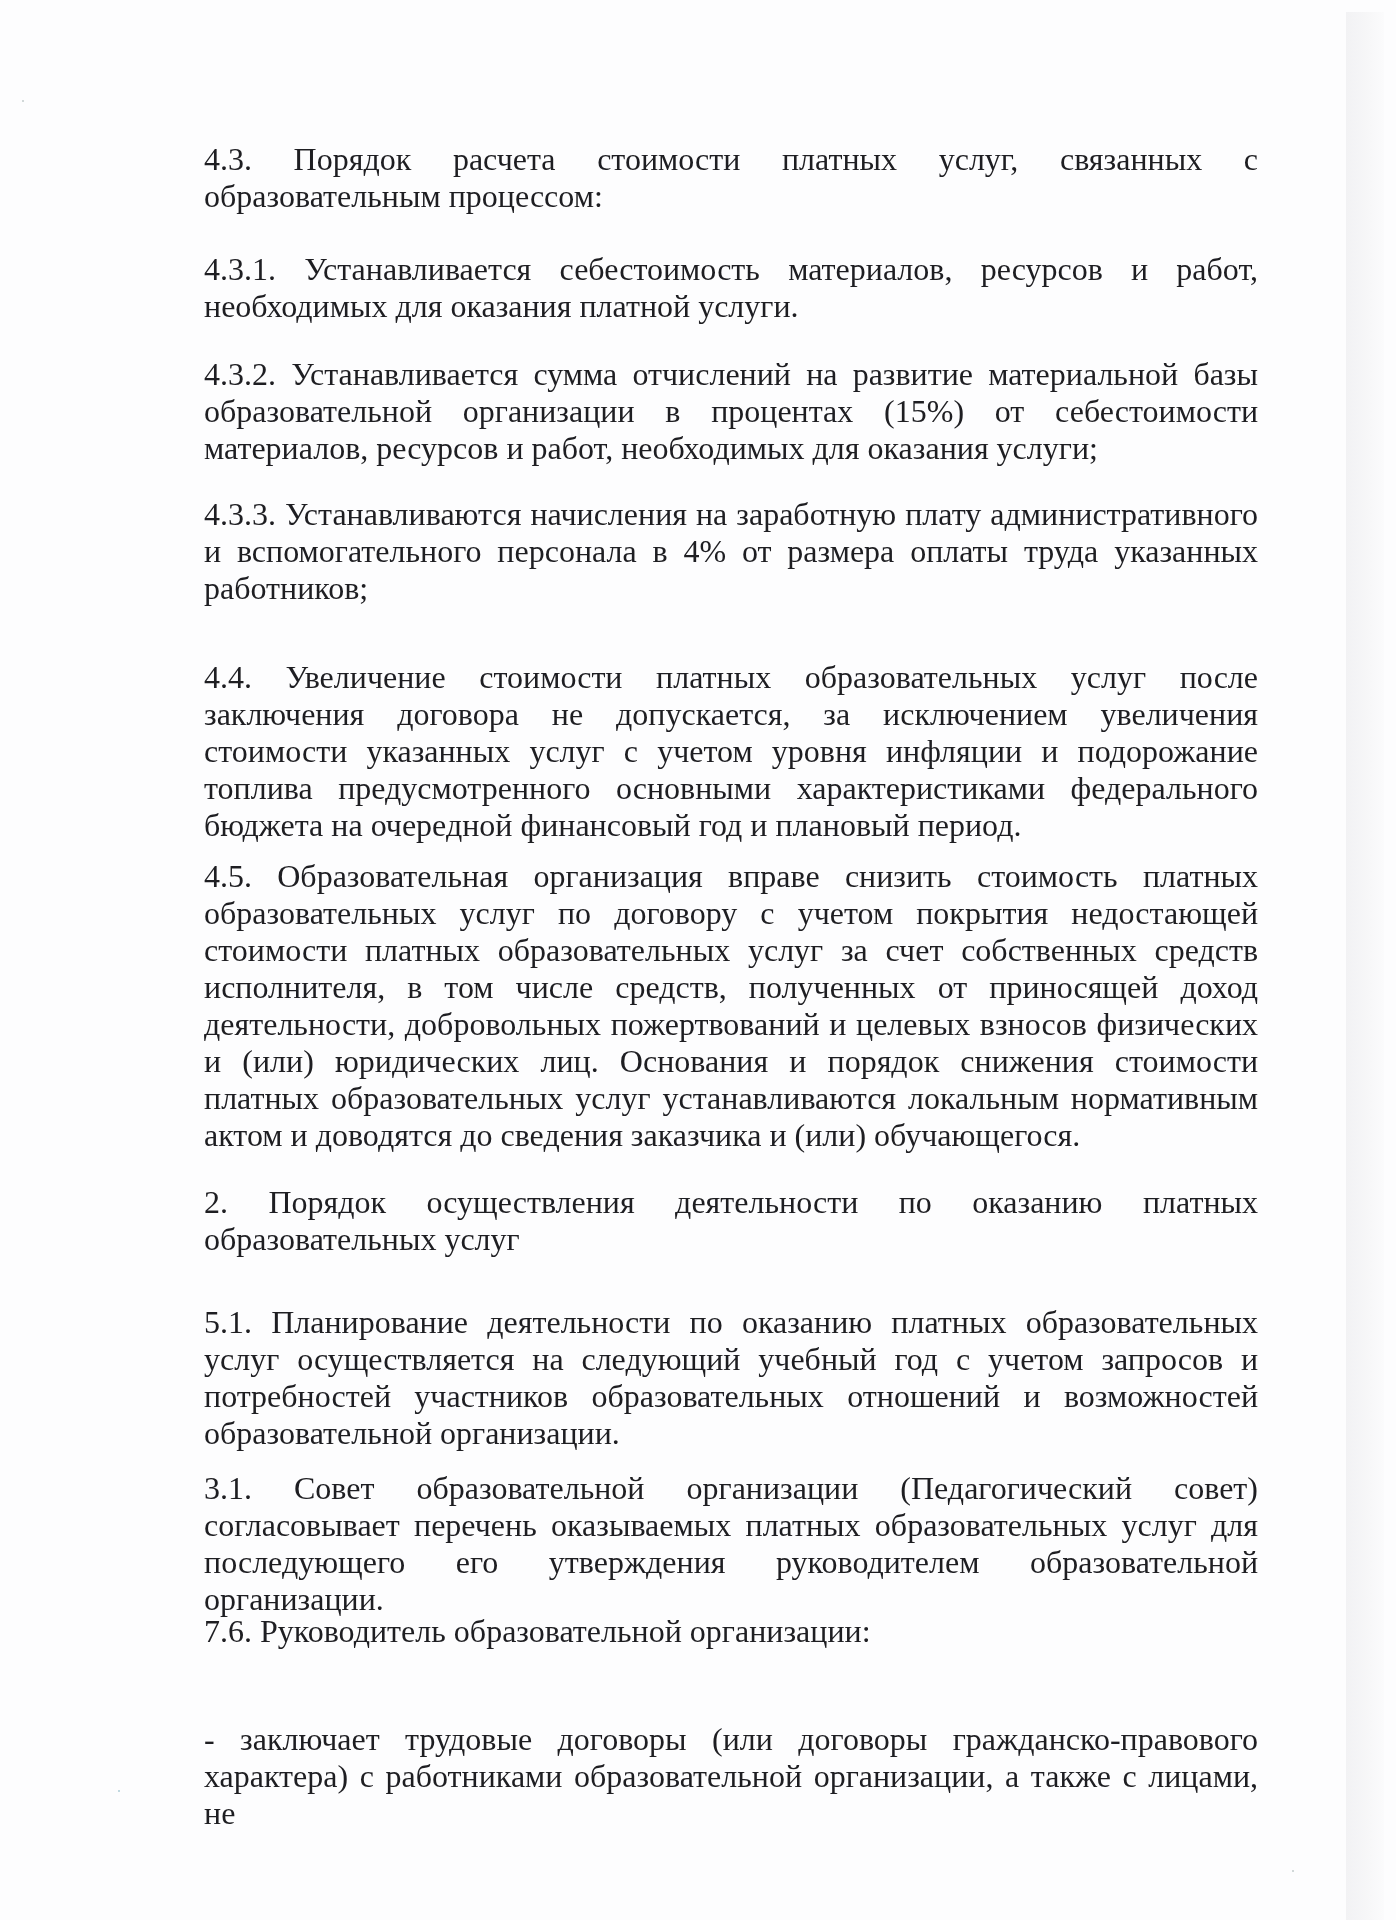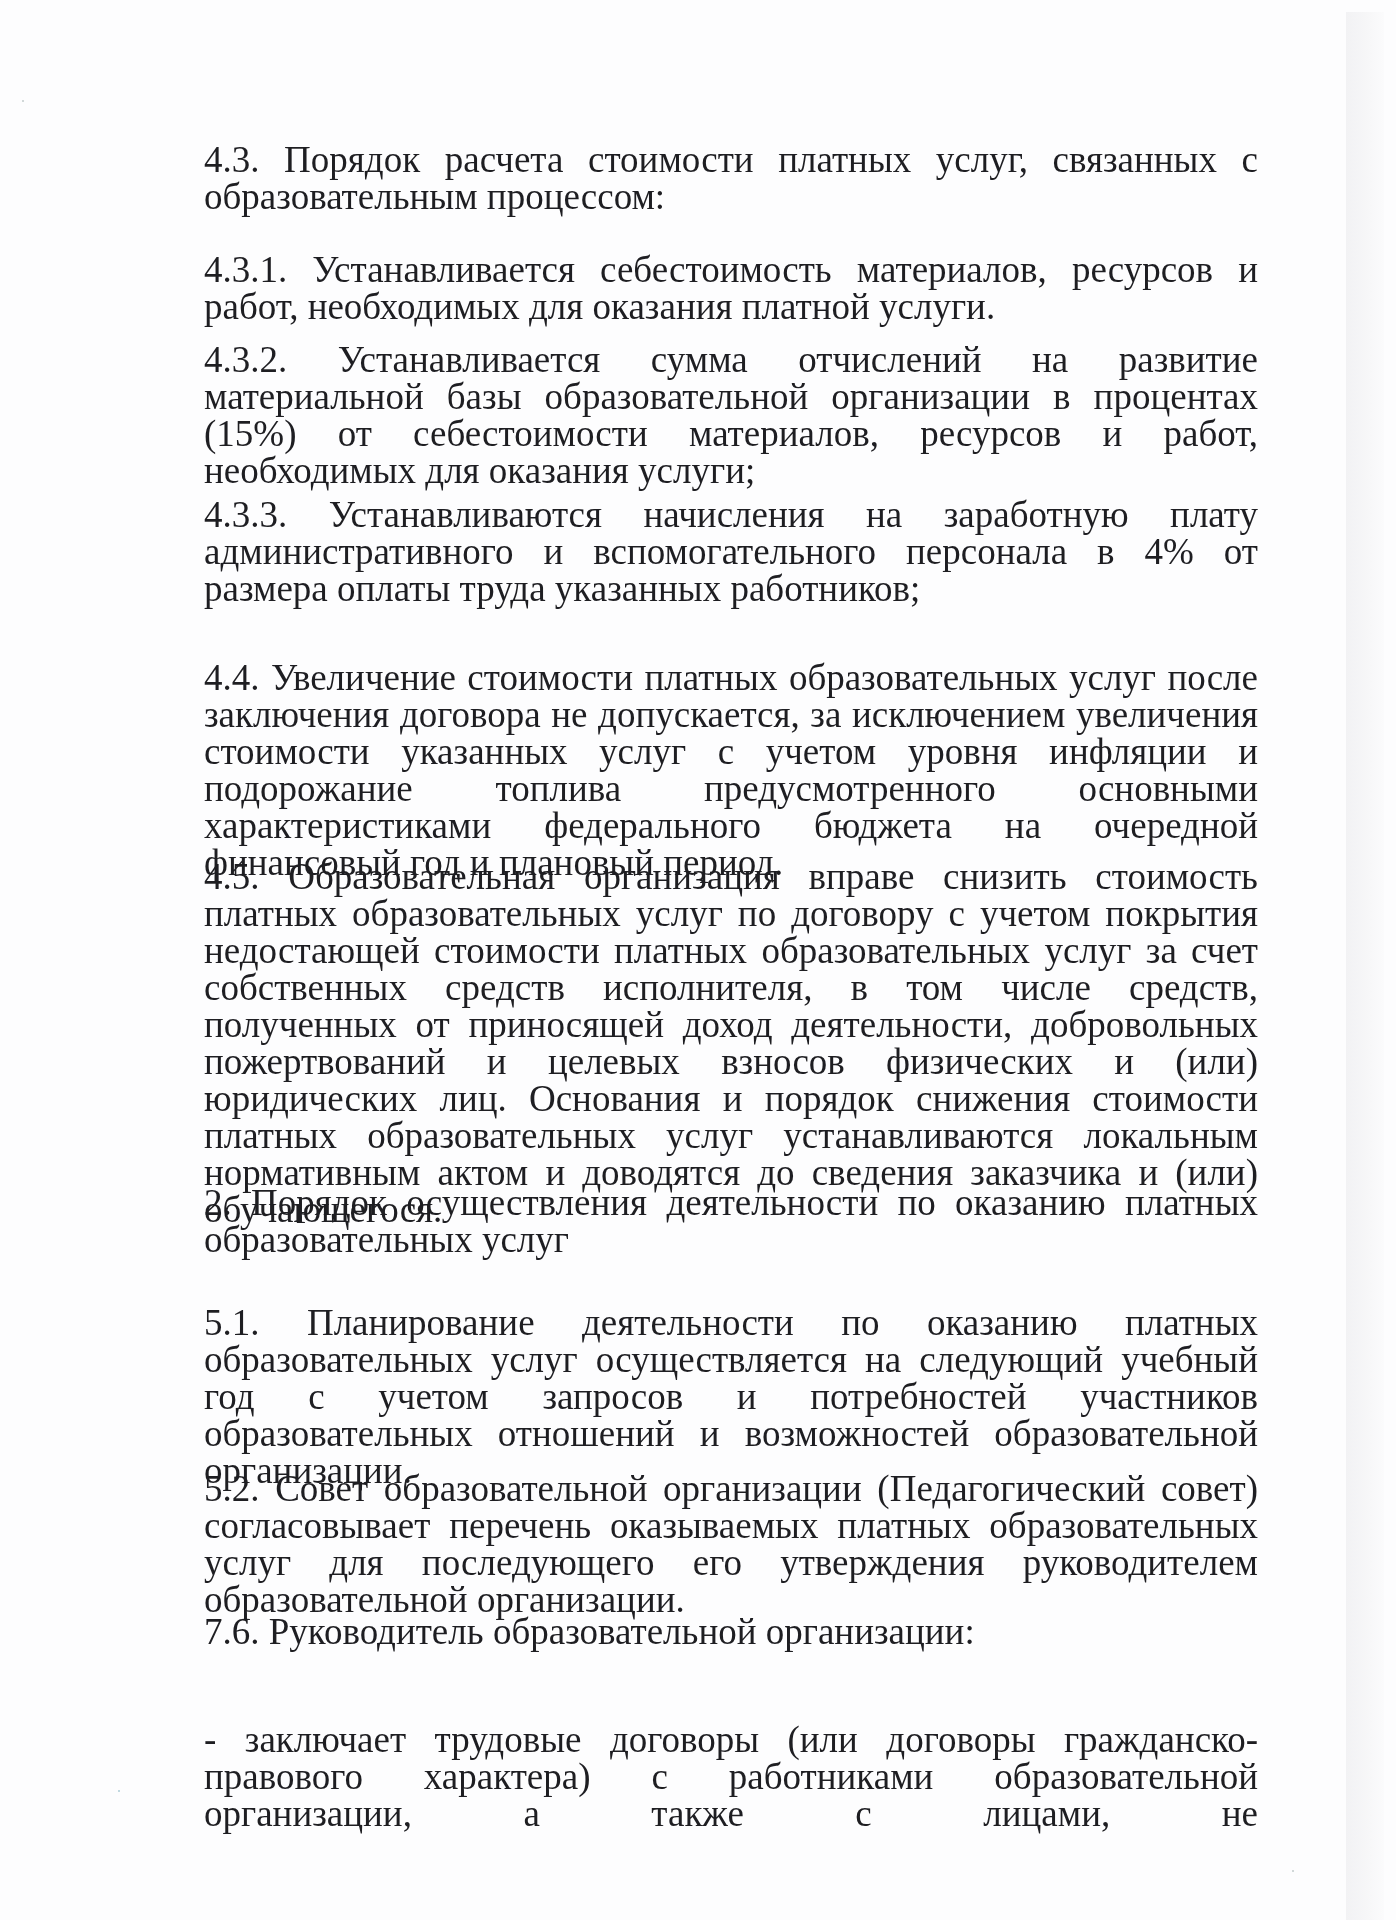--- a/index.html
+++ b/index.html
@@ -11,40 +11,40 @@
   }
   .edge-strip {
     position: absolute; left: 1346px; top: 12px; width: 38px; height: 1908px;
     background: linear-gradient(to right, #f2f2f4, #f7f7f8 60%, #fbfbfc);
   }
   .page {
     position: absolute; left: 204px; top: 0; width: 1054px;
   }
   .para {
     position: absolute; left: 0; width: 1054px;
-    font-size: 37px; line-height: 37px;
+    font-size: 32px; line-height: 37px;
     text-align: justify; text-align-last: left;
     margin: 0;
   }
   .para.full-last { text-align-last: justify; }
   .speck { position: absolute; width: 2px; height: 2px; background: #9aa; border-radius: 1px; opacity: .6; }
 </style>
 </head>
 <body>
 
 <div class="edge-strip"></div>
 <div class="speck" style="left:22px;top:100px"></div>
 <div class="speck" style="left:118px;top:1790px;background:#7ab"></div>
 <div class="speck" style="left:1292px;top:1870px"></div>
 
 <div class="page">
   <p class="para" style="top:141px">4.3. Порядок расчета стоимости платных услуг, связанных с образовательным процессом:</p>
   <p class="para" style="top:251px">4.3.1. Устанавливается себестоимость материалов, ресурсов и работ, необходимых для оказания платной услуги.</p>
-  <p class="para" style="top:341px">4.3.2. Устанавливается сумма отчислений на развитие материальной базы образовательной организации в процентах (15%) от себестоимости материалов, ресурсов и работ, необходимых для оказания услуги;</p>
+  <p class="para" style="top:356px">4.3.2. Устанавливается сумма отчислений на развитие материальной базы образовательной организации в процентах (15%) от себестоимости материалов, ресурсов и работ, необходимых для оказания услуги;</p>
   <p class="para" style="top:496px">4.3.3. Устанавливаются начисления на заработную плату административного и вспомогательного персонала в 4% от размера оплаты труда указанных работников;</p>
   <p class="para" style="top:659px">4.4. Увеличение стоимости платных образовательных услуг после заключения договора не допускается, за исключением увеличения стоимости указанных услуг с учетом уровня инфляции и подорожание топлива предусмотренного основными характеристиками федерального бюджета на очередной финансовый год и плановый период.</p>
   <p class="para" style="top:858px">4.5. Образовательная организация вправе снизить стоимость платных образовательных услуг по договору с учетом покрытия недостающей стоимости платных образовательных услуг за счет собственных средств исполнителя, в том числе средств, полученных от приносящей доход деятельности, добровольных пожертвований и целевых взносов физических и (или) юридических лиц. Основания и порядок снижения стоимости платных образовательных услуг устанавливаются локальным нормативным актом и доводятся до сведения заказчика и (или) обучающегося.</p>
   <p class="para" style="top:1184px">2. Порядок осуществления деятельности по оказанию платных образовательных услуг</p>
   <p class="para" style="top:1304px">5.1. Планирование деятельности по оказанию платных образовательных услуг осуществляется на следующий учебный год с учетом запросов и потребностей участников образовательных отношений и возможностей образовательной организации.</p>
-  <p class="para" style="top:1470px">5.2. Совет образовательной организации (Педагогический совет) согласовывает перечень оказываемых платных образовательных услуг для последующего его утверждения руководителем образовательной организации.</p>
+  <p class="para" style="top:1470px">3.1. Совет образовательной организации (Педагогический совет) согласовывает перечень оказываемых платных образовательных услуг для последующего его утверждения руководителем образовательной организации.</p>
   <p class="para" style="top:1613px">7.6. Руководитель образовательной организации:</p>
   <p class="para full-last" style="top:1721px">- заключает трудовые договоры (или договоры гражданско-правового характера) с работниками образовательной организации, а также с лицами, не</p>
 </div>
 
 </body></html>

